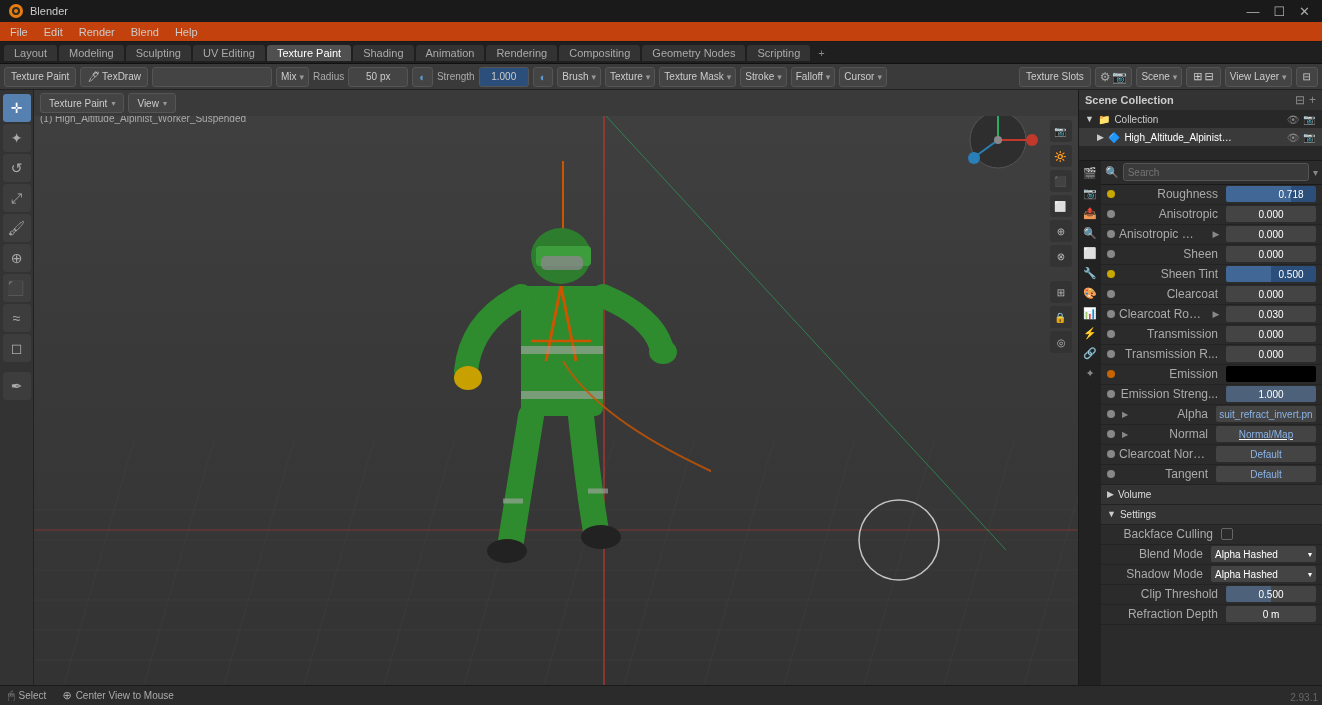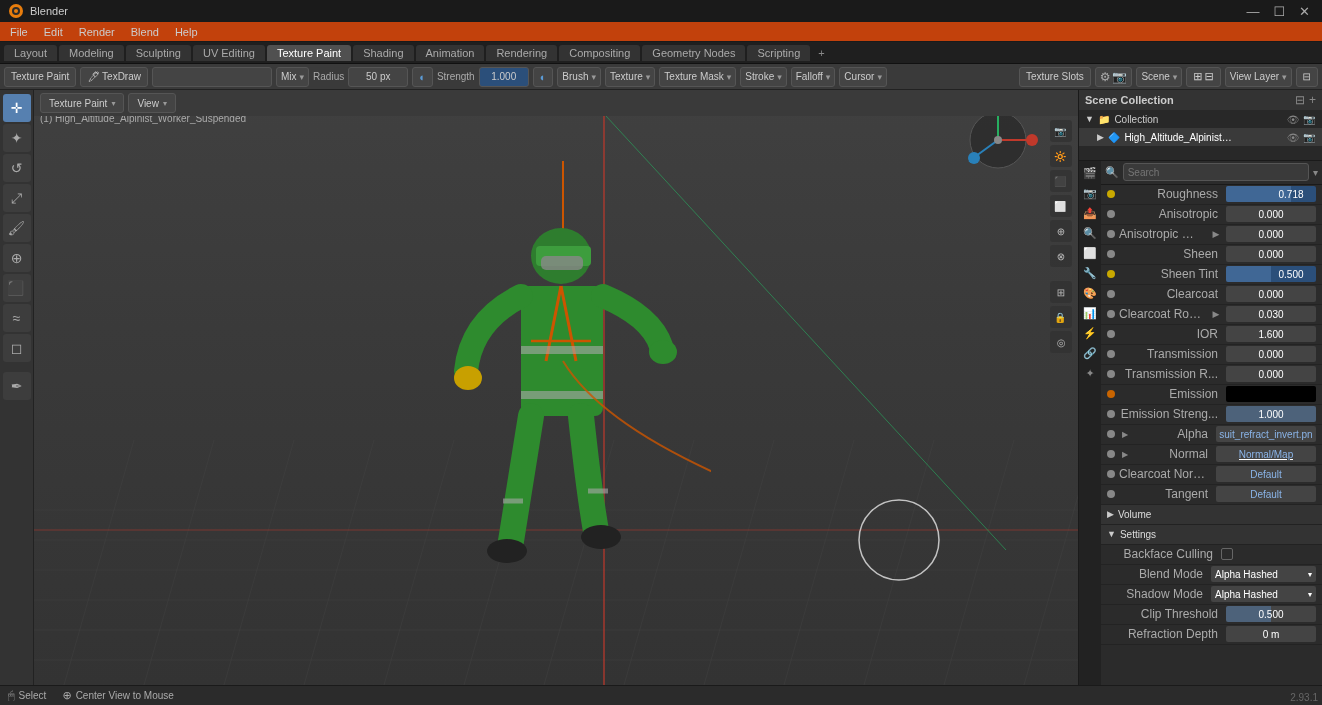--- a/index.html
+++ b/index.html
@@ -874,27 +874,20 @@
 
           <div class="prop-row">
             <div class="prop-dot"></div>
             <span class="prop-label">Clearcoat Roug...</span>
             <div class="prop-icon">▶</div>
             <div class="prop-value">
               <span class="prop-value-text">0.030</span>
             </div>
           </div>
 
-          <div class="prop-row">
-            <div class="prop-dot"></div>
-            <span class="prop-label">IOR</span>
-            <div class="prop-value">
-              <span class="prop-value-text">1.600</span>
-            </div>
-          </div>
 
           <div class="prop-row">
             <div class="prop-dot"></div>
             <span class="prop-label">Transmission</span>
             <div class="prop-value">
               <span class="prop-value-text">0.000</span>
             </div>
           </div>
 
           <div class="prop-row">

